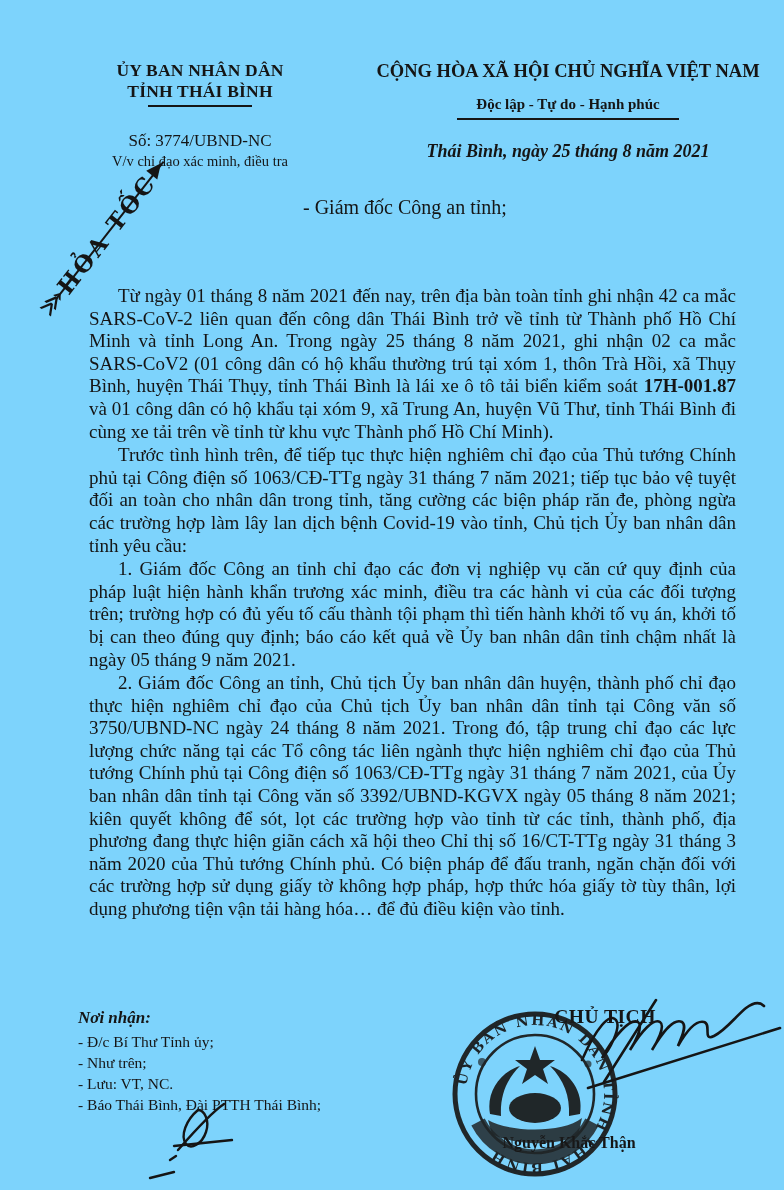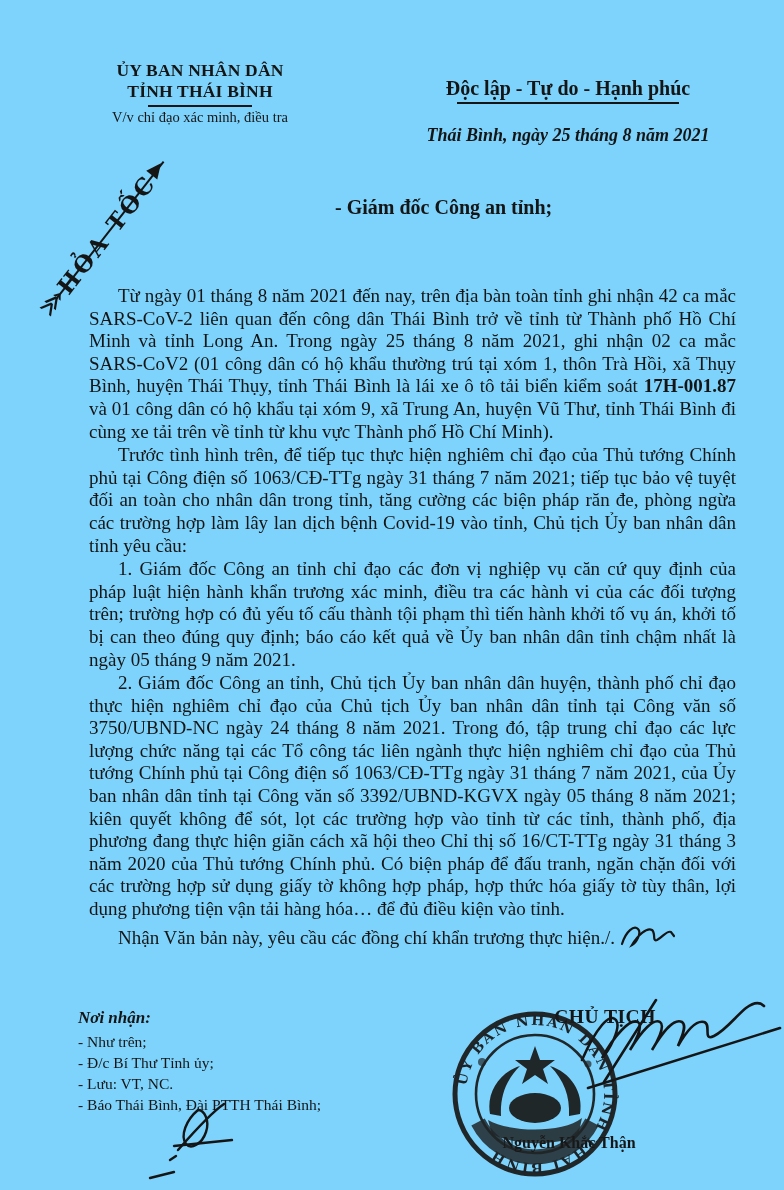--- a/index.html
+++ b/index.html
@@ -10,41 +10,41 @@
     color:#151515;
   }
   
   .hdr-left{position:absolute; left:52px; top:60px; width:296px; text-align:center;}
   .org-line{font-weight:bold; font-size:17.5px; line-height:21px; letter-spacing:.2px;}
   .org-rule{width:104px; height:1.6px; background:#151515; margin:3px auto 0;}
   .doc-no{font-size:17px; margin-top:24px;}
   .doc-subject{font-size:14.5px; margin-top:2px;}
   .hdr-right{position:absolute; left:368px; top:60px; width:400px; text-align:center;}
   .national-line1{font-weight:bold; font-size:18.5px; line-height:22px;}
-  .national-line2{font-weight:bold; font-size:20px; line-height:22px; margin-top:17px;}
+  .national-line2{font-weight:bold; font-size:15px; line-height:22px; margin-top:11px;}
   .national-rule{width:222px; height:1.6px; background:#151515; margin:3px auto 0;}
   .dateline{font-style:italic; font-weight:bold; font-size:18px; margin-top:21px;}
   
   .hoatoc{
     position:absolute; left:44px; top:296px; width:196px; height:34px;
     transform:rotate(-52deg); transform-origin:left center;
     display:flex; align-items:center; white-space:nowrap;
   }
   .hoatoc .fletch{font-family:"DejaVu Sans",sans-serif; font-weight:bold; font-size:21px; letter-spacing:-4px; margin-right:2px;}
   .hoatoc .shaftwrap{position:relative; display:flex; align-items:center;}
   .hoatoc .txt{
     font-family:"DejaVu Serif",serif; font-weight:bold; font-size:23px; letter-spacing:3px;
     position:relative; padding:0 4px;
   }
   .hoatoc .shaft{position:absolute; left:-6px; right:-16px; top:50%; height:2.4px; background:#151515;}
   .hoatoc .head{width:0; height:0; border-left:15px solid #151515; border-top:7px solid transparent; border-bottom:7px solid transparent; margin-left:-2px;}
   
   .recipients{position:absolute; left:243px; top:194px; font-size:20px; line-height:26px;}
   .recipients .salut{margin:0 0 2px 0;}
-  .recipients .to-list{margin-left:92px;font-weight:bold;}
+  .recipients .to-list{margin-left:60px;}
   
   .body-text{
     position:absolute; left:88px; top:284px; width:649px;
     font-size:19px; line-height:22.6px; text-align:justify;
   }
   .body-text p{margin:1px; text-indent:29px;}
   .closing{position:relative;}
   .initial-inline{display:inline-block; vertical-align:-6px; margin-left:4px;}
   
   .noinhan{position:absolute; left:78px; top:1008px; width:330px;}
@@ -60,24 +60,26 @@
 </style>
 </head>
 <body>
 
 <div class="page">
 
   <div class="hdr-left">
     <div class="org-line">ỦY BAN NHÂN DÂN</div>
     <div class="org-line">TỈNH THÁI BÌNH</div>
     <div class="org-rule"></div>
+    <div class="doc-no">Số:  3774/UBND-NC</div>
     <div class="doc-subject">V/v chỉ đạo xác minh, điều tra</div>
   </div>
 
   <div class="hdr-right">
+    <div class="national-line1">CỘNG HÒA XÃ HỘI CHỦ NGHĨA VIỆT NAM</div>
     <div class="national-line2">Độc lập - Tự do - Hạnh phúc</div>
     <div class="national-rule"></div>
     <div class="dateline">Thái Bình, ngày 25 tháng 8 năm 2021</div>
   </div>
 
   <div class="hoatoc">
     <span class="fletch">≫›</span>
     <span class="shaftwrap">
       <span class="shaft"></span>
       <span class="txt">HỎA TỐC</span>
@@ -89,29 +91,26 @@
     <div class="to-list">
       <div>- Giám đốc Công an tỉnh;</div>
     </div>
   </div>
 
   <div class="body-text">
     <p><span>Từ ngày 01 tháng 8 năm 2021 đến nay, trên địa bàn toàn tỉnh ghi nhận 42 ca mắc SARS-CoV-2 liên quan đến công dân Thái Bình trở về tỉnh từ Thành phố Hồ Chí Minh và tỉnh Long An. Trong ngày 25 tháng 8 năm 2021, ghi nhận 02 ca mắc SARS-CoV2 (01 công dân có hộ khẩu thường trú tại xóm 1, thôn Trà Hồi, xã Thụy Bình, huyện Thái Thụy, tỉnh Thái Bình là lái xe ô tô tải biển kiểm soát </span><b>17H-001.87</b><span> và 01 công dân có hộ khẩu tại xóm 9, xã Trung An, huyện Vũ Thư, tỉnh Thái Bình đi cùng xe tải trên về tỉnh từ khu vực Thành phố Hồ Chí Minh).</span></p>
     <p>Trước tình hình trên, để tiếp tục thực hiện nghiêm chỉ đạo của Thủ tướng Chính phủ tại Công điện số 1063/CĐ-TTg ngày 31 tháng 7 năm 2021; tiếp tục bảo vệ tuyệt đối an toàn cho nhân dân trong tỉnh, tăng cường các biện pháp răn đe, phòng ngừa các trường hợp làm lây lan dịch bệnh Covid-19 vào tỉnh, Chủ tịch Ủy ban nhân dân tỉnh yêu cầu:</p>
     <p>1. Giám đốc Công an tỉnh chỉ đạo các đơn vị nghiệp vụ căn cứ quy định của pháp luật hiện hành khẩn trương xác minh, điều tra các hành vi của các đối tượng trên; trường hợp có đủ yếu tố cấu thành tội phạm thì tiến hành khởi tố vụ án, khởi tố bị can theo đúng quy định; báo cáo kết quả về Ủy ban nhân dân tỉnh chậm nhất là ngày 05 tháng 9 năm 2021.</p>
     <p>2. Giám đốc Công an tỉnh, Chủ tịch Ủy ban nhân dân huyện, thành phố chỉ đạo thực hiện nghiêm chỉ đạo của Chủ tịch Ủy ban nhân dân tỉnh tại Công văn số 3750/UBND-NC ngày 24 tháng 8 năm 2021. Trong đó, tập trung chỉ đạo các lực lượng chức năng tại các Tổ công tác liên ngành thực hiện nghiêm chỉ đạo của Thủ tướng Chính phủ tại Công điện số 1063/CĐ-TTg ngày 31 tháng 7 năm 2021, của Ủy ban nhân dân tỉnh tại Công văn số 3392/UBND-KGVX ngày 05 tháng 8 năm 2021; kiên quyết không để sót, lọt các trường hợp vào tỉnh từ các tỉnh, thành phố, địa phương đang thực hiện giãn cách xã hội theo Chỉ thị số 16/CT-TTg ngày 31 tháng 3 năm 2020 của Thủ tướng Chính phủ. Có biện pháp để đấu tranh, ngăn chặn đối với các trường hợp sử dụng giấy tờ không hợp pháp, hợp thức hóa giấy tờ tùy thân, lợi dụng phương tiện vận tải hàng hóa… để đủ điều kiện vào tỉnh.</p>
-    <p class="closing"><span>Nhận Văn bản này, yêu cầu các đồng chí khẩn trương thực hiện./.</span><svg class="initial-inline" width="58" height="28" viewBox="0 0 58 28">
-      <path d="M3,22 C7,9 15,3 19,7 C23,11 17,21 13,23 C19,13 28,5 33,8 C37,11 33,20 38,18 C44,15 48,8 52,10 L55,14" fill="none" stroke="#151515" stroke-width="2.2" stroke-linecap="round"></path>
-    </svg></p>
   </div>
 
   <div class="noinhan">
     <div class="label">Nơi nhận:</div>
+    <div class="item">- Đ/c Bí Thư Tỉnh ủy;</div>
     <div class="item">- Như trên;</div>
-    <div class="item">- Đ/c Bí Thư Tỉnh ủy;</div>
     <div class="item">- Lưu: VT, NC.</div>
     <div class="item">- Báo Thái Bình, Đài PTTH Thái Bình;</div>
   </div>
 
   <svg class="scribble-noinhan" width="100" height="86" viewBox="0 0 100 86">
     <g fill="none" stroke="#151515" stroke-width="2.4" stroke-linecap="round">
       <path d="M52,12 C40,22 34,38 40,46 C45,52 56,46 60,34 C64,22 58,12 52,12"></path>
       <path d="M32,52 C46,36 66,14 78,6"></path>
       <path d="M28,48 L86,42"></path>
       <path d="M24,62 L30,58"></path>

